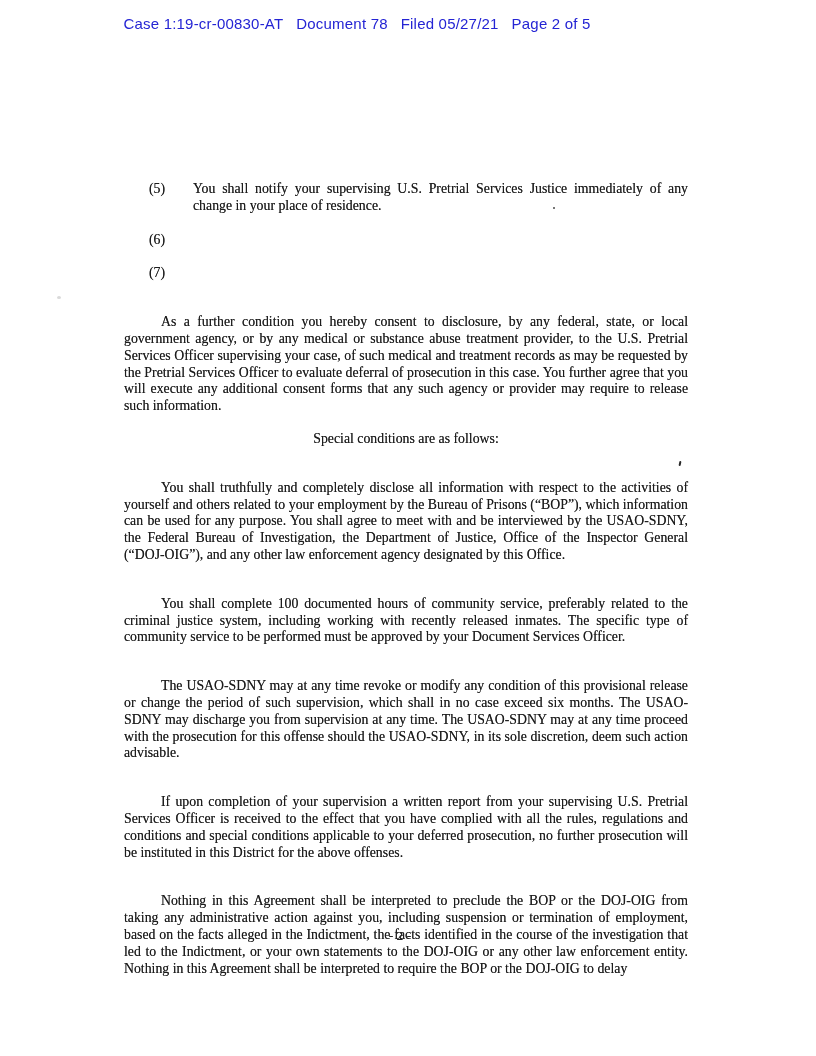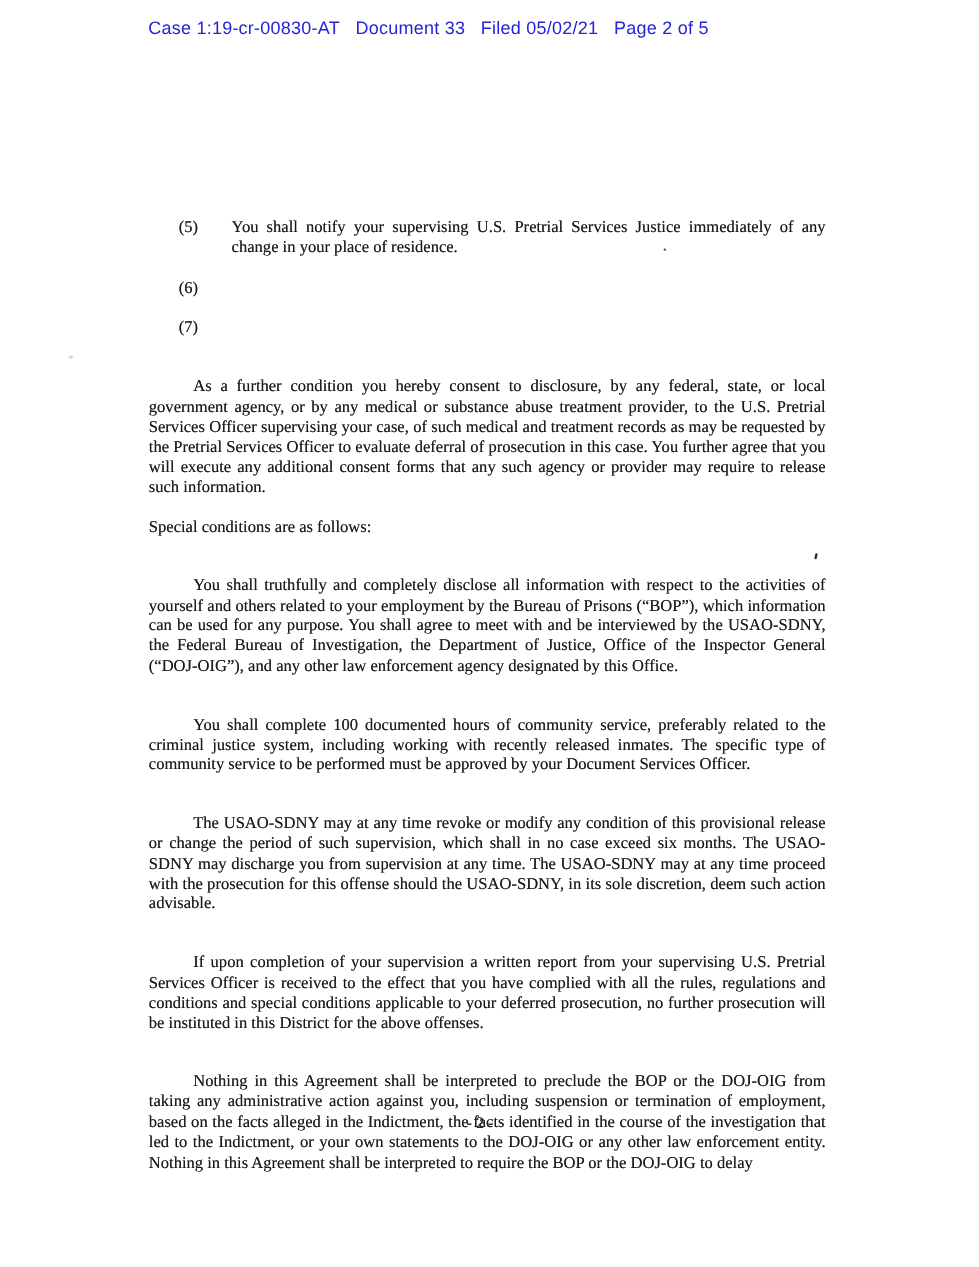--- a/index.html
+++ b/index.html
@@ -34,21 +34,21 @@
     line-height: 16.8px;
     color: #1c1c1c;
     text-align: justify;
     text-shadow: 0 0 0.4px rgba(25,25,25,0.7);
   }
   .item { display: flex; margin-bottom: 17px; }
   .item .num { flex: 0 0 69px; padding-left: 25px; }
   .item .txt { flex: 1 1 auto; text-align: justify; }
   .para { margin-bottom: 16px; text-align: justify; }
   .para.indent { text-indent: 37px; margin-top: 32px; }
-  .heading { margin-bottom: 17px; text-align: left; }
+  .heading { margin-bottom: 17px; text-align: center; }
   .page-footer {
     position: absolute;
     top: 928px;
     left: 118px;
     width: 564px;
     text-align: center;
     font-size: 13.5px;
     color: #222222;
     font-family: "Liberation Serif", serif;
     text-shadow: 0 0 0.4px rgba(25,25,25,0.6);
@@ -59,22 +59,22 @@
   .artifact-tick { left: 679px; top: 461px; width: 2px; height: 5px; border-radius: 1px; transform: rotate(12deg); background: #2a2a2a; }
   .artifact-smudge { left: 57px; top: 296px; width: 4px; height: 3px; background: #d9d9d9; }
 </style>
 </head>
 <body>
 
 <div class="page">
 
   <div class="case-header" style="color: rgb(36, 36, 212);">
     <span>Case 1:19-cr-00830-AT</span>
-    <span>Document 33</span>
-    <span>Filed 05/02/21</span>
+    <span>Document 78</span>
+    <span>Filed 05/27/21</span>
     <span>Page 2 of 5</span>
   </div>
 
   <div class="content">
 
     <div class="item">
       <span class="num">(5)</span>
       <span class="txt">You shall notify your supervising U.S. Pretrial Services Justice immediately of any change in your place of residence.</span>
     </div>
 

